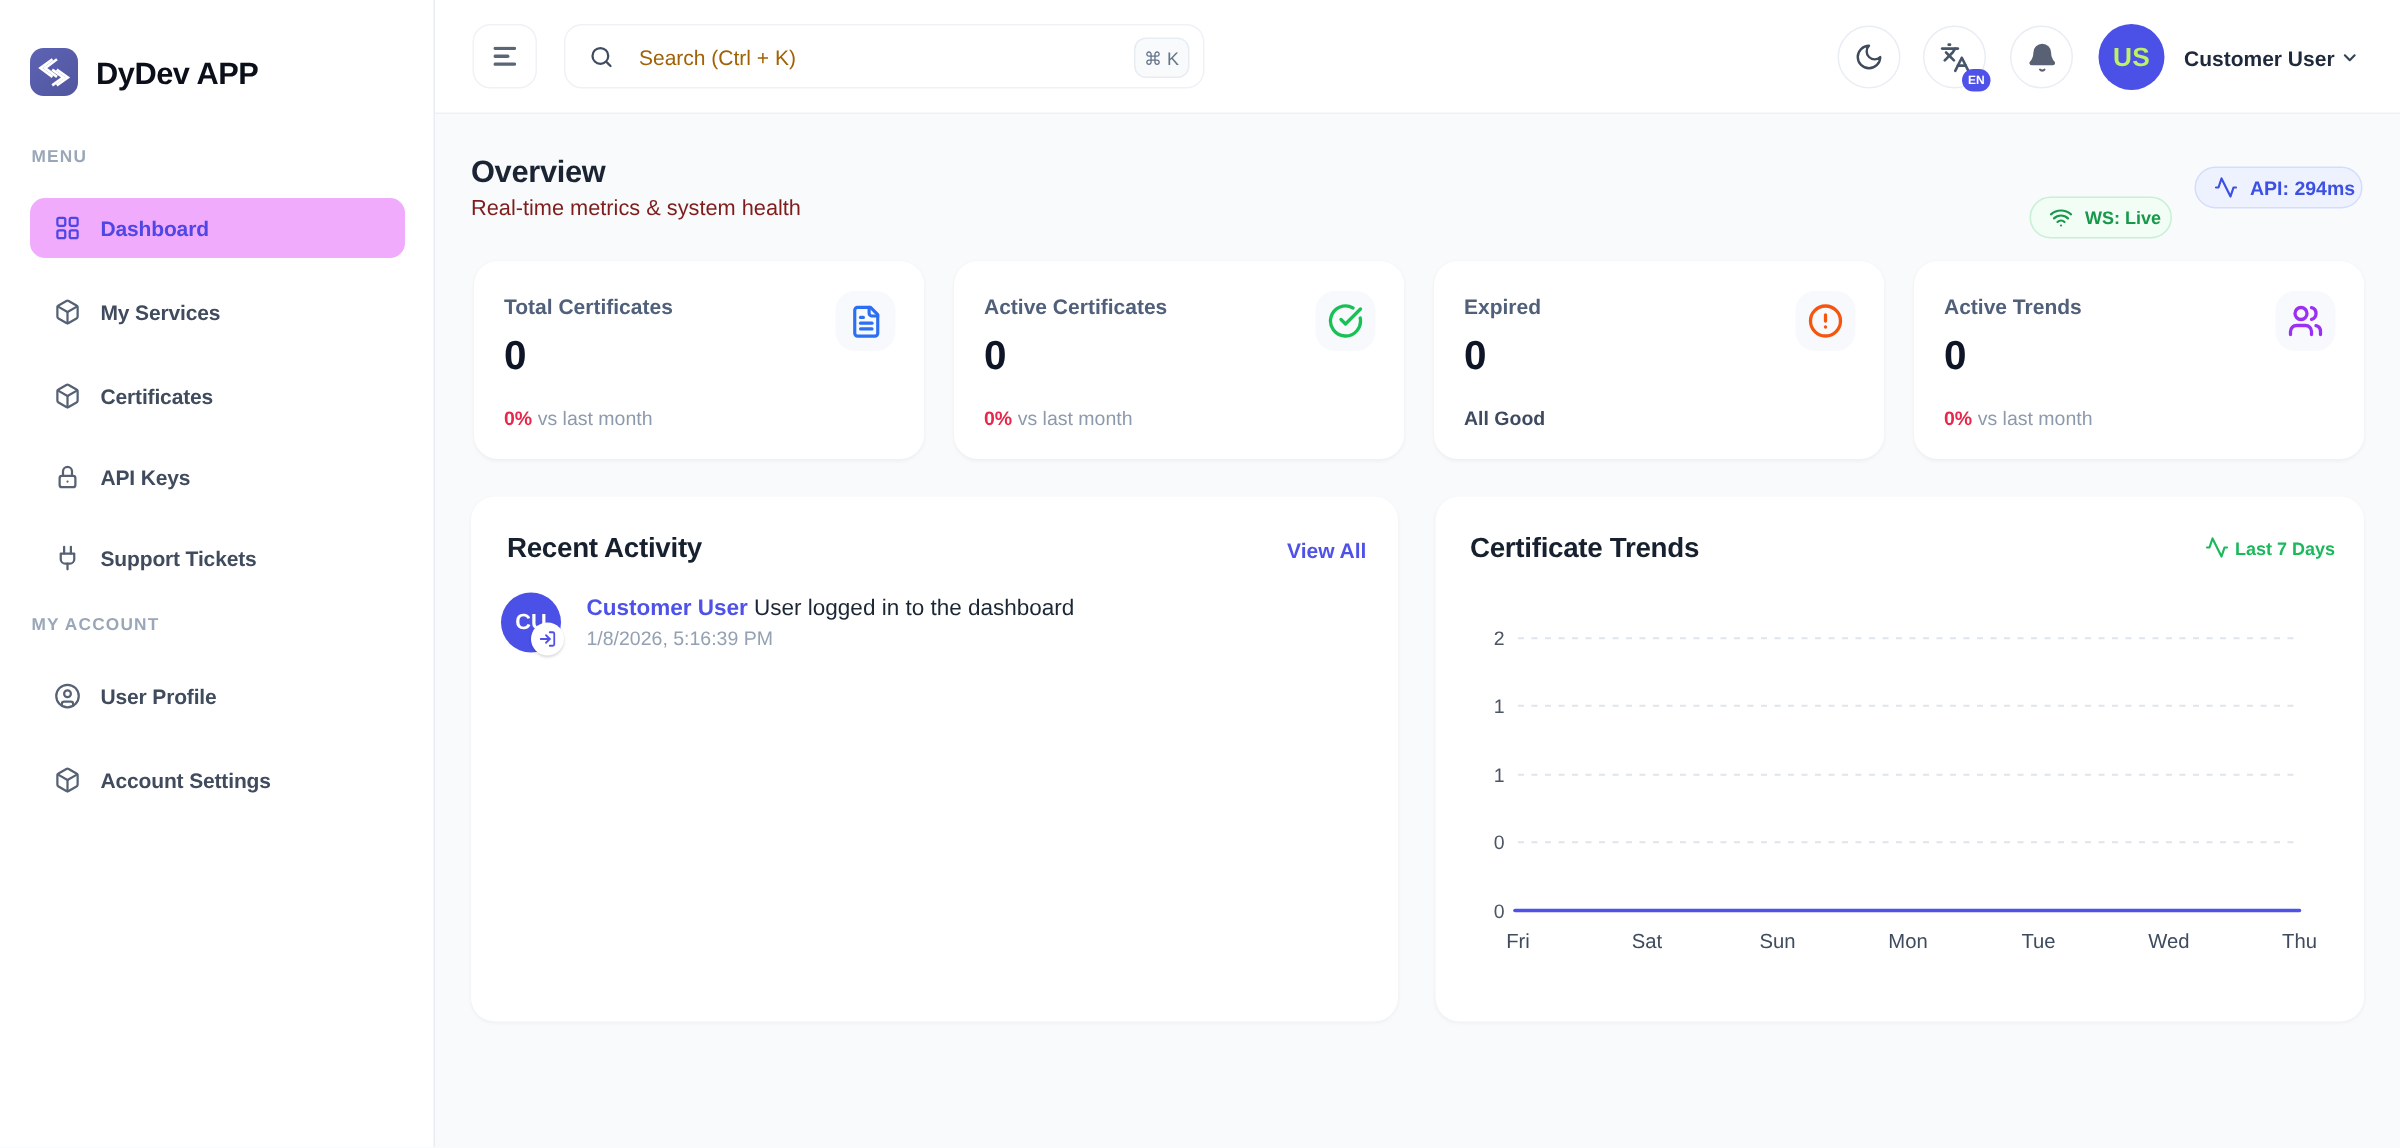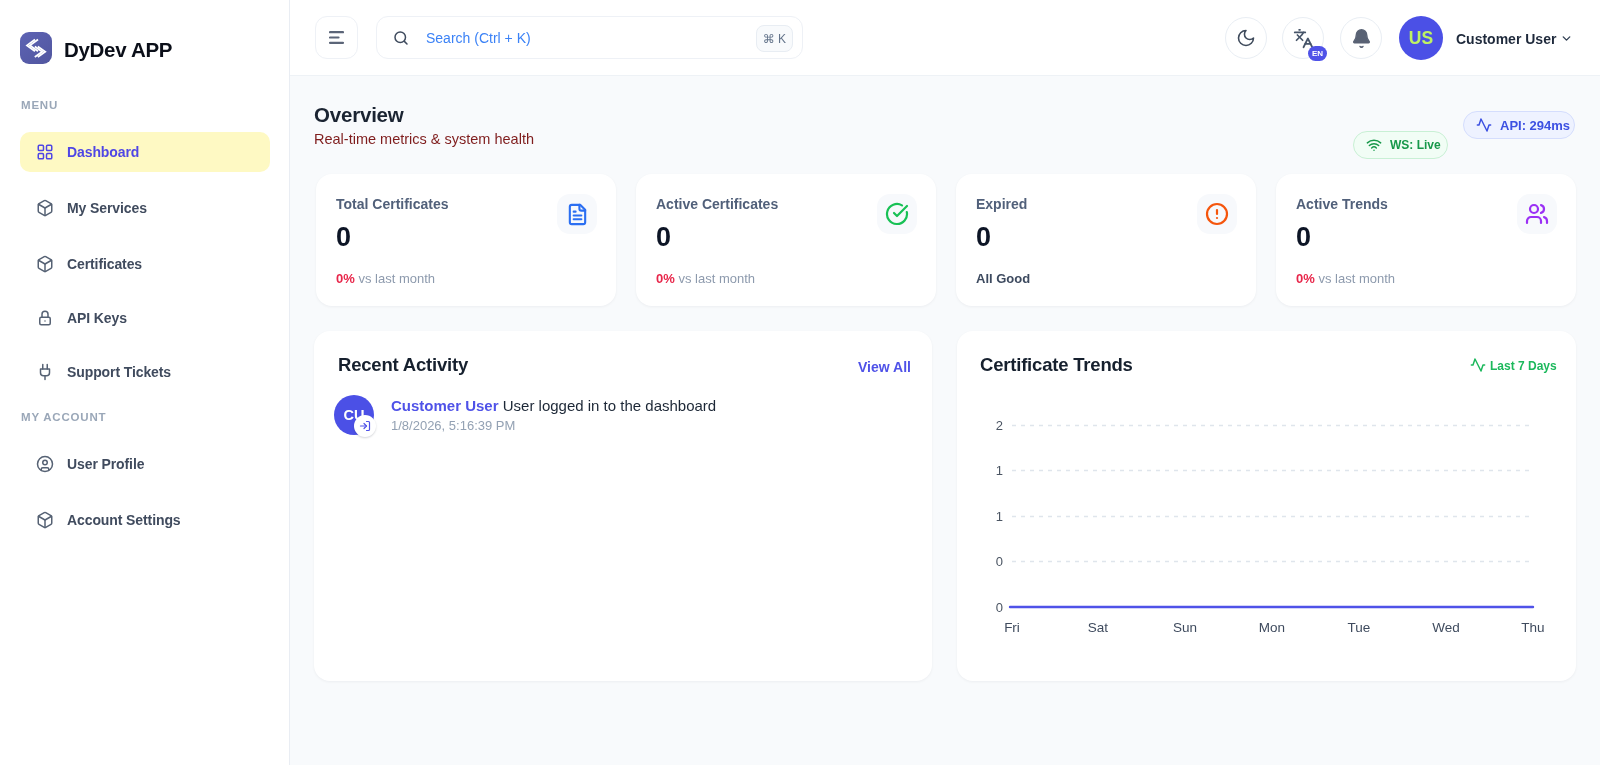--- a/index.html
+++ b/index.html
@@ -9,27 +9,27 @@
 
 
 .sidebar { position:absolute; left:0; top:0; width:290px; height:765px; background:#ffffff; border-right:1px solid #e9edf3; z-index:5; }
 .logo-box { position:absolute; left:20px; top:32px; width:32px; height:32px; border-radius:9px; background:linear-gradient(140deg,#5d63b4,#51569f); }
 .logo-text { position:absolute; left:64px; top:38px; font-size:20.5px; font-weight:800; color:#0b0f19; letter-spacing:-0.3px; }
 .menu-label { position:absolute; left:21px; font-size:11.5px; font-weight:700; color:#9aa7b8; letter-spacing:0.8px; }
 .nav { position:absolute; left:20px; width:250px; }
 .nav-item { height:40px; border-radius:10px; display:flex; align-items:center; padding-left:16px; margin-bottom:16px; color:#404b5e; }
 .nav-item svg { flex:0 0 auto; }
 .nav-item span { margin-left:13px; font-size:14px; font-weight:700; letter-spacing:-0.1px; }
-.nav-item.active { background:#fef9c3; color:#4f46e5; }
+.nav-item.active { background:#f0abfc; color:#4f46e5; }
 
 
 .topbar { position:absolute; left:290px; top:0; width:1310px; height:76px; background:#ffffff; border-bottom:1px solid #eef2f6; z-index:4; }
 .burger { position:absolute; left:25px; top:16px; width:43px; height:43px; border:1px solid #eef1f6; border-radius:12px; display:flex; align-items:center; justify-content:center; background:#fff; }
 .searchbox { position:absolute; left:86px; top:16px; width:427px; height:43px; border:1px solid #eef1f6; border-radius:12px; background:#fff; display:flex; align-items:center; }
-.searchbox .ph { margin-left:16px; font-size:14px; color:#3b82f6; }
+.searchbox .ph { margin-left:16px; font-size:14px; color:#a16207; }
 .kbd { position:absolute; right:9px; top:8px; height:27px; padding:0 6px; background:#f8fafc; border:1px solid #e8edf3; border-radius:8px; font-size:12px; color:#64748b; display:flex; align-items:center; }
 .iconbtn { position:absolute; top:17px; width:42px; height:42px; border-radius:50%; border:1px solid #e9eef4; background:#fff; display:flex; align-items:center; justify-content:center; }
 .en-badge { position:absolute; right:-4px; bottom:-3px; width:19px; height:15px; border-radius:8px; background:#4f52e8; color:#fff; font-size:8px; font-weight:700; display:flex; align-items:center; justify-content:center; }
 .avatar { position:absolute; left:1109px; top:16px; width:44px; height:44px; border-radius:50%; background:#4b50e6; color:#bef264; font-size:17.5px; font-weight:800; display:flex; align-items:center; justify-content:center; letter-spacing:0.2px; }
 .username { position:absolute; left:1166px; top:31px; font-size:14px; font-weight:700; color:#1e293b; }
 
 
 .pagehead-title { position:absolute; left:314px; top:103px; font-size:20.5px; font-weight:800; color:#1b2432; letter-spacing:-0.2px; }
 .pagehead-sub { position:absolute; left:314px; top:131px; font-size:14.5px; color:#7f1d1d; }
 .pill { position:absolute; top:111px; height:28px; border-radius:14px; display:flex; align-items:center; font-size:12.5px; font-weight:700; }

